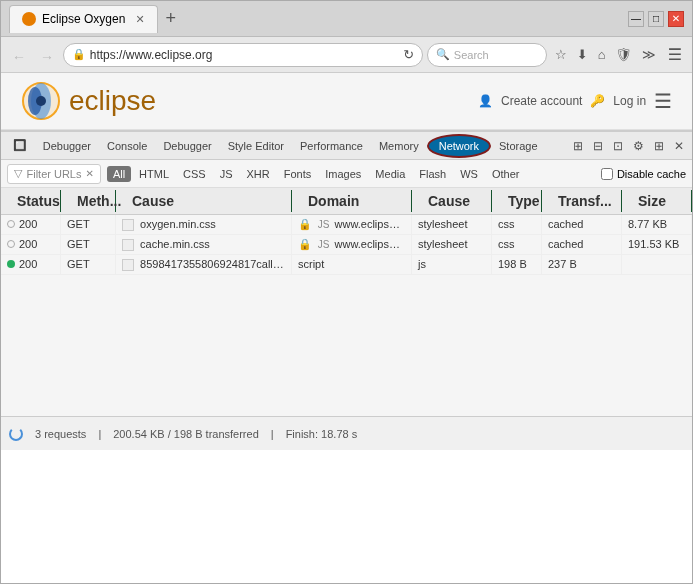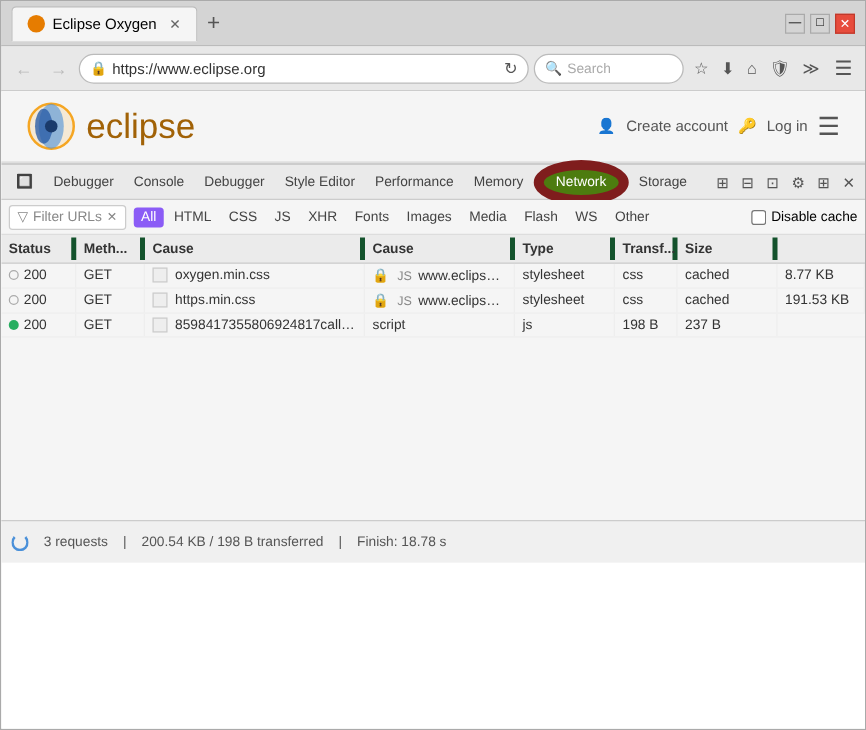--- a/index.html
+++ b/index.html
@@ -42,37 +42,37 @@
     .eclipse-logo-icon { width: 40px; height: 40px; }
     .eclipse-logo-text { font-size: 28px; color: #a16207; font-weight: 400; text-align: center; }
     .header-menu-btn { background: none; border: none; cursor: pointer; font-size: 20px; color: #555; }
     .header-actions { display: flex; align-items: center; gap: 8px; font-size: 12px; color: #555; }
     .header-link { color: #555; text-decoration: none; cursor: pointer; display: flex; align-items: center; gap: 3px; }
 
     
     .devtools { background: #f5f5f5; border-top: 2px solid #ccc; display: flex; flex-direction: column; height: 320px; }
     .devtools-tabs { background: #eaeaea; display: flex; align-items: center; padding: 0 4px; border-bottom: 1px solid #ccc; height: 28px; }
     .devtools-tab { padding: 4px 8px; font-size: 11px; cursor: pointer; color: #444; border: none; background: none; }
-    .devtools-tab.network-active { background: #4d7c0f; color: white; border-radius: 50%; padding: 4px 10px; border: 8px solid #7f1d1d; }
+    .devtools-tab.network-active { background: #0369a1; color: white; border-radius: 50%; padding: 4px 10px; border: 2px solid #7f1d1d; }
     .devtools-icons { margin-left: auto; display: flex; gap: 2px; }
     .devtools-icon-btn { background: none; border: none; cursor: pointer; font-size: 12px; color: #555; padding: 2px 4px; }
 
     
     .filter-bar { background: #f5f5f5; display: flex; align-items: center; padding: 3px 6px; gap: 6px; border-bottom: 1px solid #ddd; height: 28px; }
     .filter-tabs { display: flex; gap: 2px; }
     .filter-tab { padding: 2px 6px; font-size: 11px; cursor: pointer; border: none; background: none; color: #444; border-radius: 3px; }
-    .filter-tab.active { background: #8b5cf6; color: white; }
+    .filter-tab.active { background: #737373; color: white; }
     .filter-url { display: flex; align-items: center; border: 1px solid #ccc; background: white; border-radius: 3px; padding: 1px 6px; gap: 4px; font-size: 11px; color: #888; height: 20px; }
     .disable-cache-label { display: flex; align-items: flex-end; gap: 4px; font-size: 11px; margin-left: auto; }
     .disable-cache-label input { width: 12px; height: 12px; }
 
     
     .network-table { flex: 1; overflow: hidden; display: flex; flex-direction: column; }
     .table-header { display: grid; grid-template-columns: 60px 55px 1fr 120px 80px 50px 80px 70px; background: #ebebeb; border-bottom: 1px solid #ccc; padding: 2px 0; }
-    .table-header-cell { padding: 3px 6px; font-size: 11px; font-weight: bold; color: #333; border-right: 4px solid #14532d; }
+    .table-header-cell { padding: 3px 16px; font-size: 14px; font-weight: bold; color: #333; border-right: 1px solid #14532d; }
     .table-body { flex: 1; overflow: hidden; }
     .table-row { display: grid; grid-template-columns: 60px 55px 1fr 120px 80px 50px 80px 70px; border-bottom: 1px solid #eee; }
     .table-cell { padding: 3px 6px; font-size: 11px; color: #333; border-right: 1px solid #eee; white-space: nowrap; overflow: hidden; text-overflow: ellipsis; }
     .status-ok { display: flex; align-items: center; gap: 4px; }
     .status-dot { width: 8px; height: 8px; border-radius: 50%; display: inline-block; }
     .status-dot.grey { background: transparent; border: 1.5px solid #aaa; }
     .status-dot.green { background: #27ae60; }
 
     
     .status-bar { background: #f0f0f0; border-top: 1px solid #ccc; padding: 3px 8px; display: flex; align-items: center; gap: 12px; font-size: 11px; color: #555; height: 34px; }
@@ -189,20 +189,21 @@
           <input type="checkbox" style="">
           <span>Disable cache</span>
         </label>
       </div>
 
       <div class="network-table">
         <div class="table-header">
           <div class="table-header-cell">Status</div>
           <div class="table-header-cell">Meth...</div>
           <div class="table-header-cell">Cause</div>
+          <div class="table-header-cell">Domain</div>
           <div class="table-header-cell">Cause</div>
           <div class="table-header-cell">Type</div>
           <div class="table-header-cell">Transf...</div>
           <div class="table-header-cell">Size</div>
         </div>
         <div class="table-body">
 
           <div class="table-row">
             <div class="table-cell">
               <div class="status-ok">
@@ -229,21 +230,21 @@
           <div class="table-row">
             <div class="table-cell">
               <div class="status-ok">
                 <span class="status-dot grey"></span>
                 <span>200</span>
               </div>
             </div>
             <div class="table-cell">GET</div>
             <div class="table-cell">
               <span style="display:inline-block;width:12px;height:12px;background:#eee;border:1px solid #ccc;margin-right:3px;vertical-align:middle;"></span>
-              <span>https.min.css</span>
+              <span>cache.min.css</span>
             </div>
             <div class="table-cell">
               <span style="color:#5a5;margin-right:3px;">🔒</span>
               <span style="color:#888;font-size:10px;margin-right:2px;">JS</span>
               <span>www.eclipse....</span>
             </div>
             <div class="table-cell">stylesheet</div>
             <div class="table-cell">css</div>
             <div class="table-cell">cached</div>
             <div class="table-cell">191.53 KB</div>

